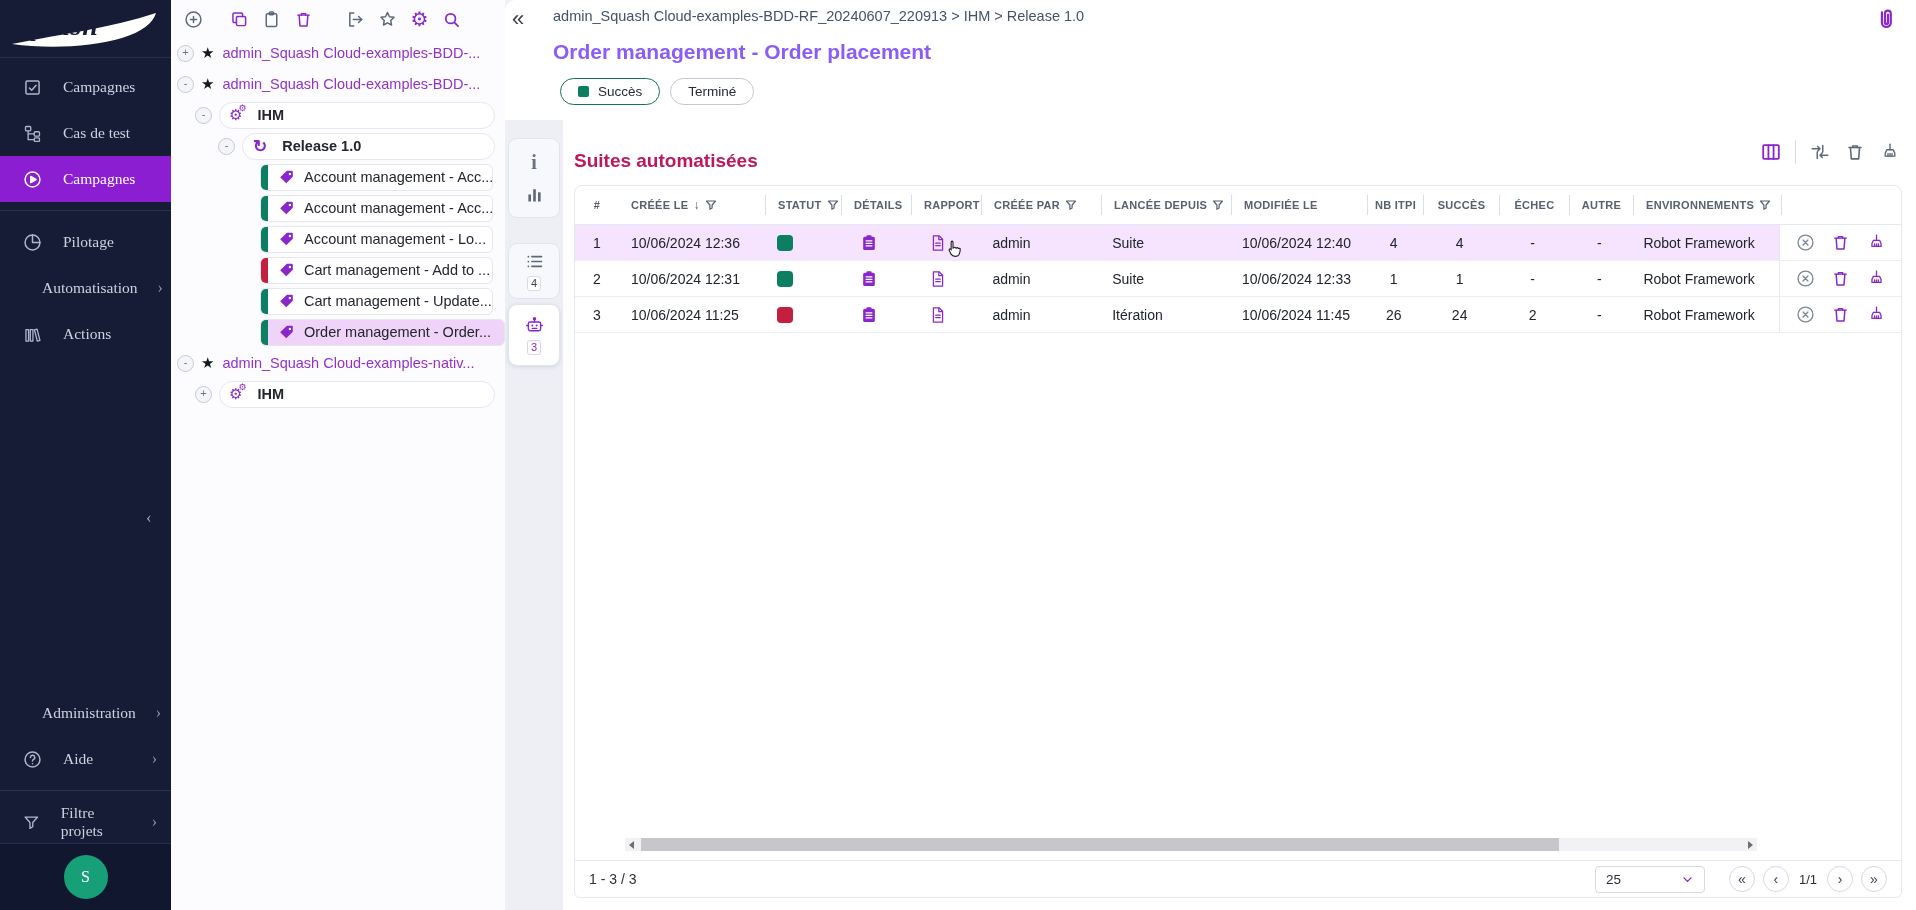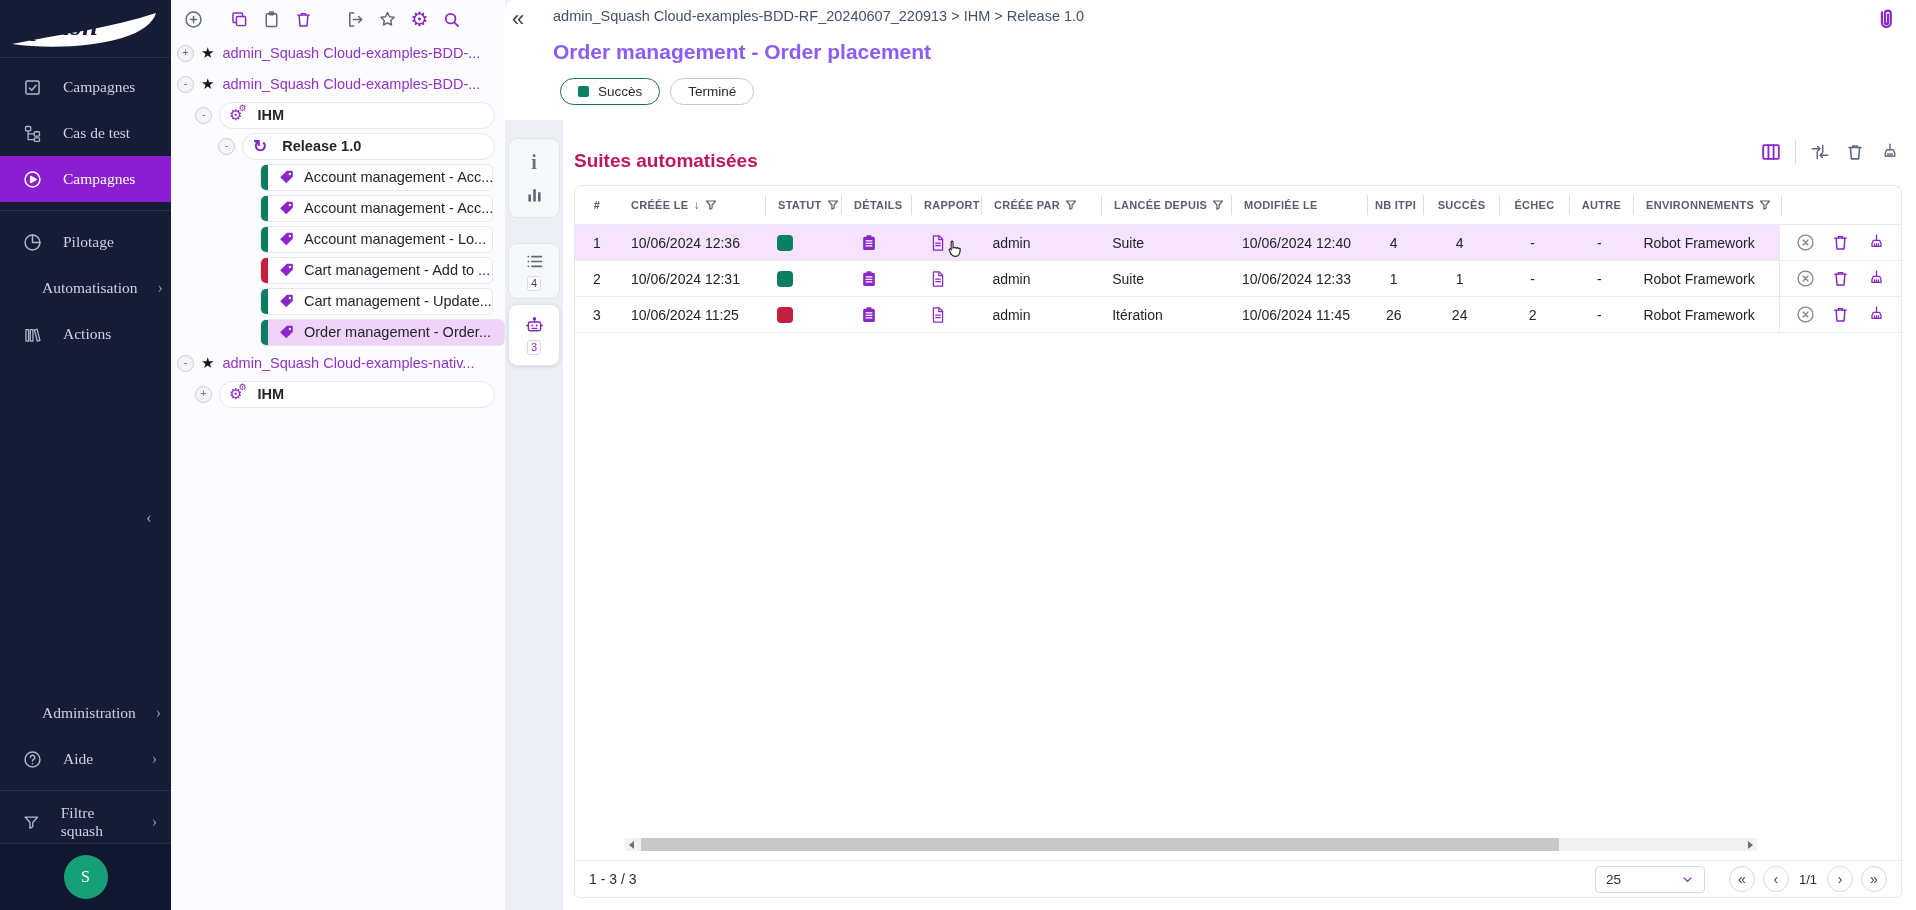--- a/index.html
+++ b/index.html
@@ -204,21 +204,21 @@
     <span>Aide</span>
     <span class="nchev">›</span>
         </div>
         <div class="nav-div"></div>
         <div class="nav-item">
     <span class="icon nicon">
             <svg viewBox="0 0 24 24" fill="none" stroke="currentColor" stroke-width="1.7" stroke-linecap="round" stroke-linejoin="round">
               <path d="M4 5h16l-6.2 7v5.5l-3.6 2v-7.5z"></path>
             </svg>
           </span>
-    <span>Filtre squash</span>
+    <span>Filtre projets</span>
     <span class="nchev">›</span>
         </div>
         <div class="nav-div"></div>
       </div>
     <div class="avatar-band">
       <div class="avatar">S</div>
     </div>
   </aside>
 
   <section class="tree">

